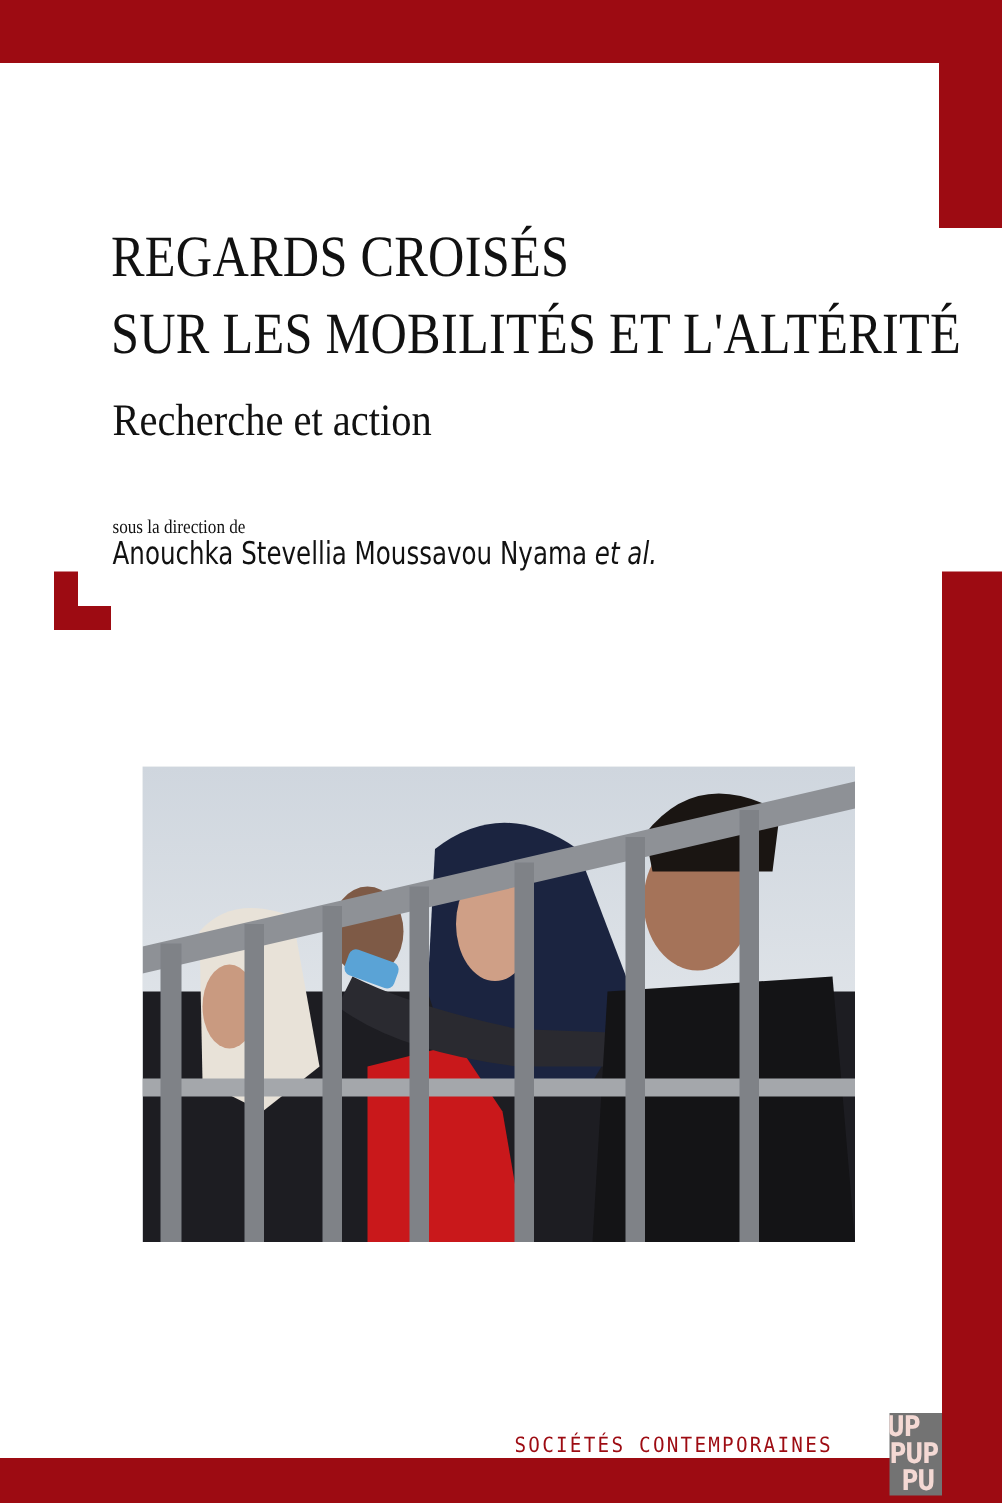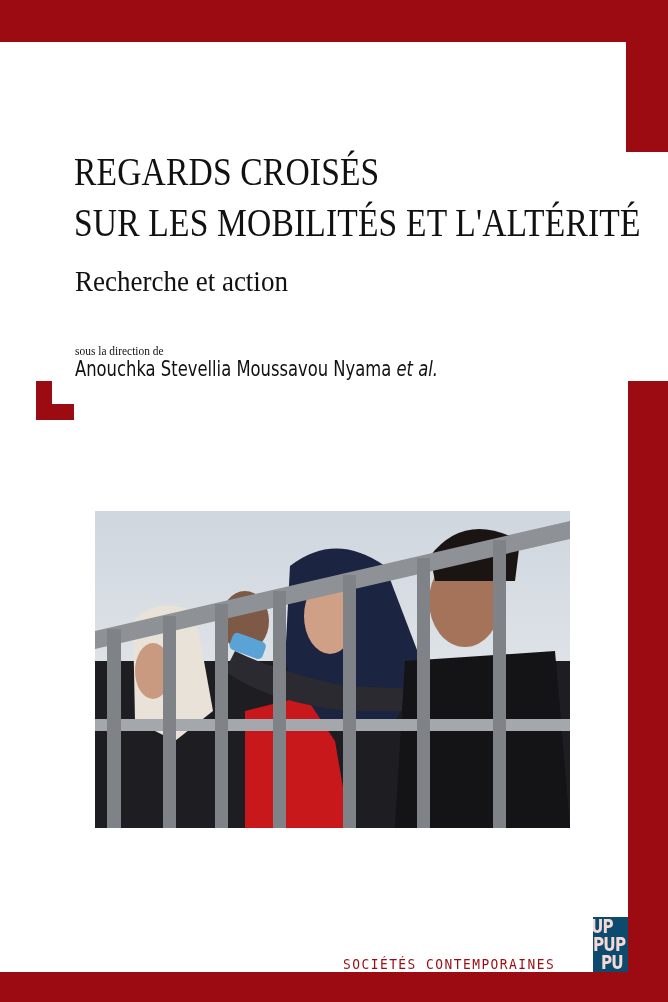--- a/index.html
+++ b/index.html
@@ -26,21 +26,21 @@
                  font-family:"DejaVu Sans", sans-serif; transform-origin:left top; transform:scaleX(0.78);}
   #author-line .etal { font-style:italic; }
 
   #cover-photo { position:absolute; left:95px; top:511px; width:475px; height:317px; overflow:hidden;
                  background:#dfe3e8; }
   #cover-photo svg { display:block; }
 
   #series-name { position:absolute; left:343px; top:956px; font-family:"DejaVu Sans Mono", monospace;
                  font-size:14px; letter-spacing:1.6px; color:#9d0b12; white-space:nowrap;
                  transform-origin:left top; transform:scaleX(0.92); }
-  #publisher-logo { position:absolute; left:593px; top:917px; width:35px; height:55px; background:#0c4a6e;
+  #publisher-logo { position:absolute; left:593px; top:942px; width:35px; height:55px; background:#737373;
                     overflow:hidden; }
   #publisher-logo span { position:absolute; font-family:"DejaVu Sans", sans-serif; font-weight:bold;
                          color:#f4d9d4; font-size:19px; line-height:1; letter-spacing:-1px;
                          transform:scaleX(0.8); transform-origin:left top; }
 </style>
 </head>
 <body>
 
 <div class="red" id="top-bar"></div>
 <div class="red" id="right-bar-top"></div>

